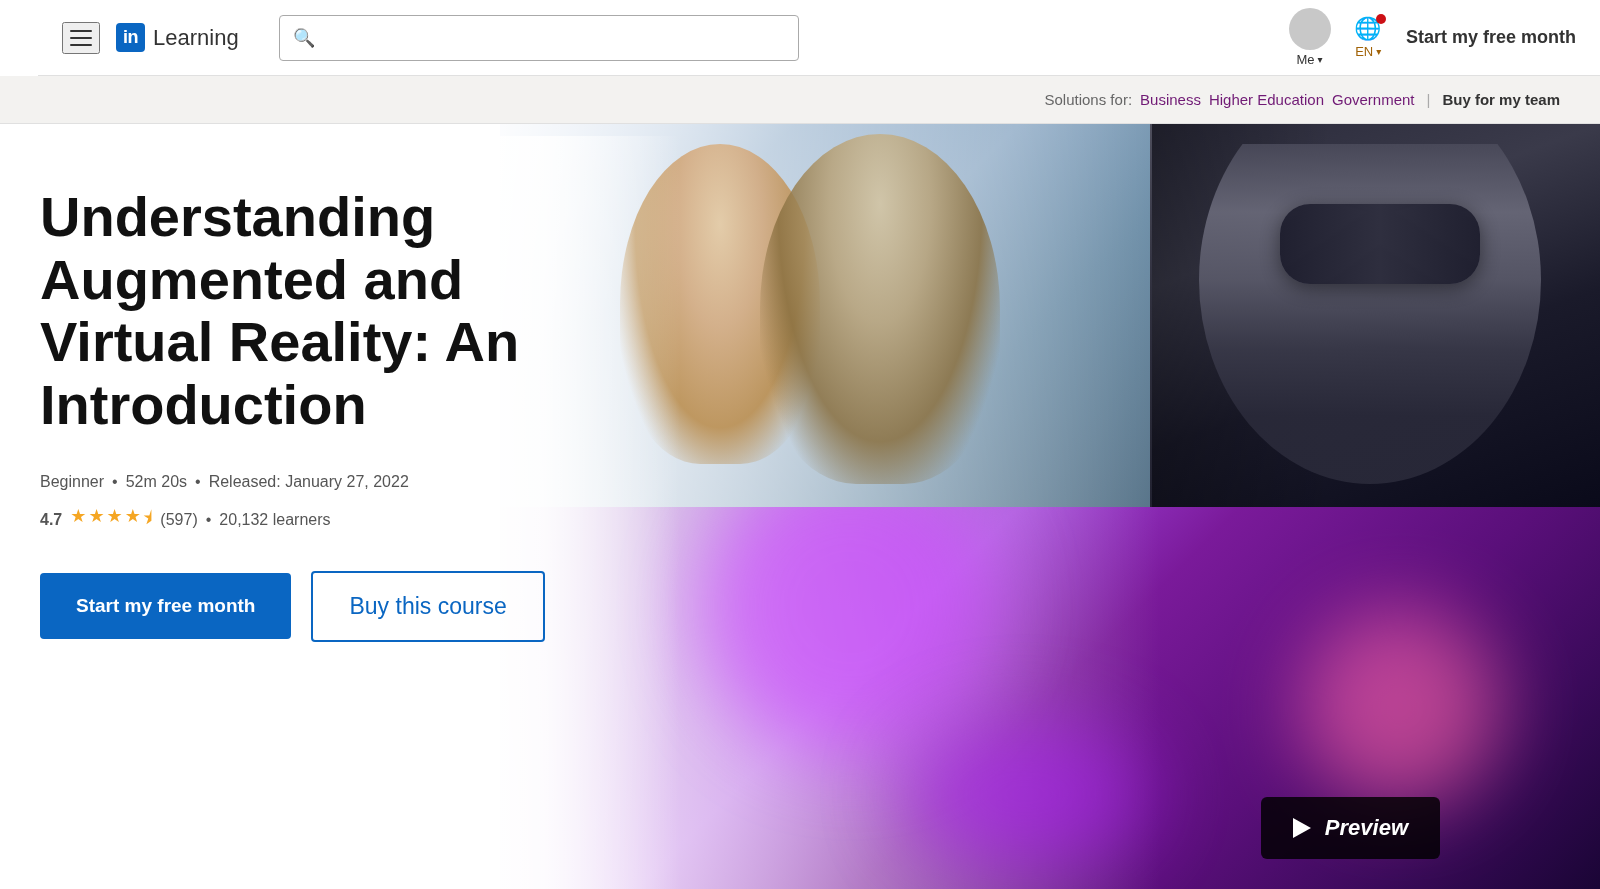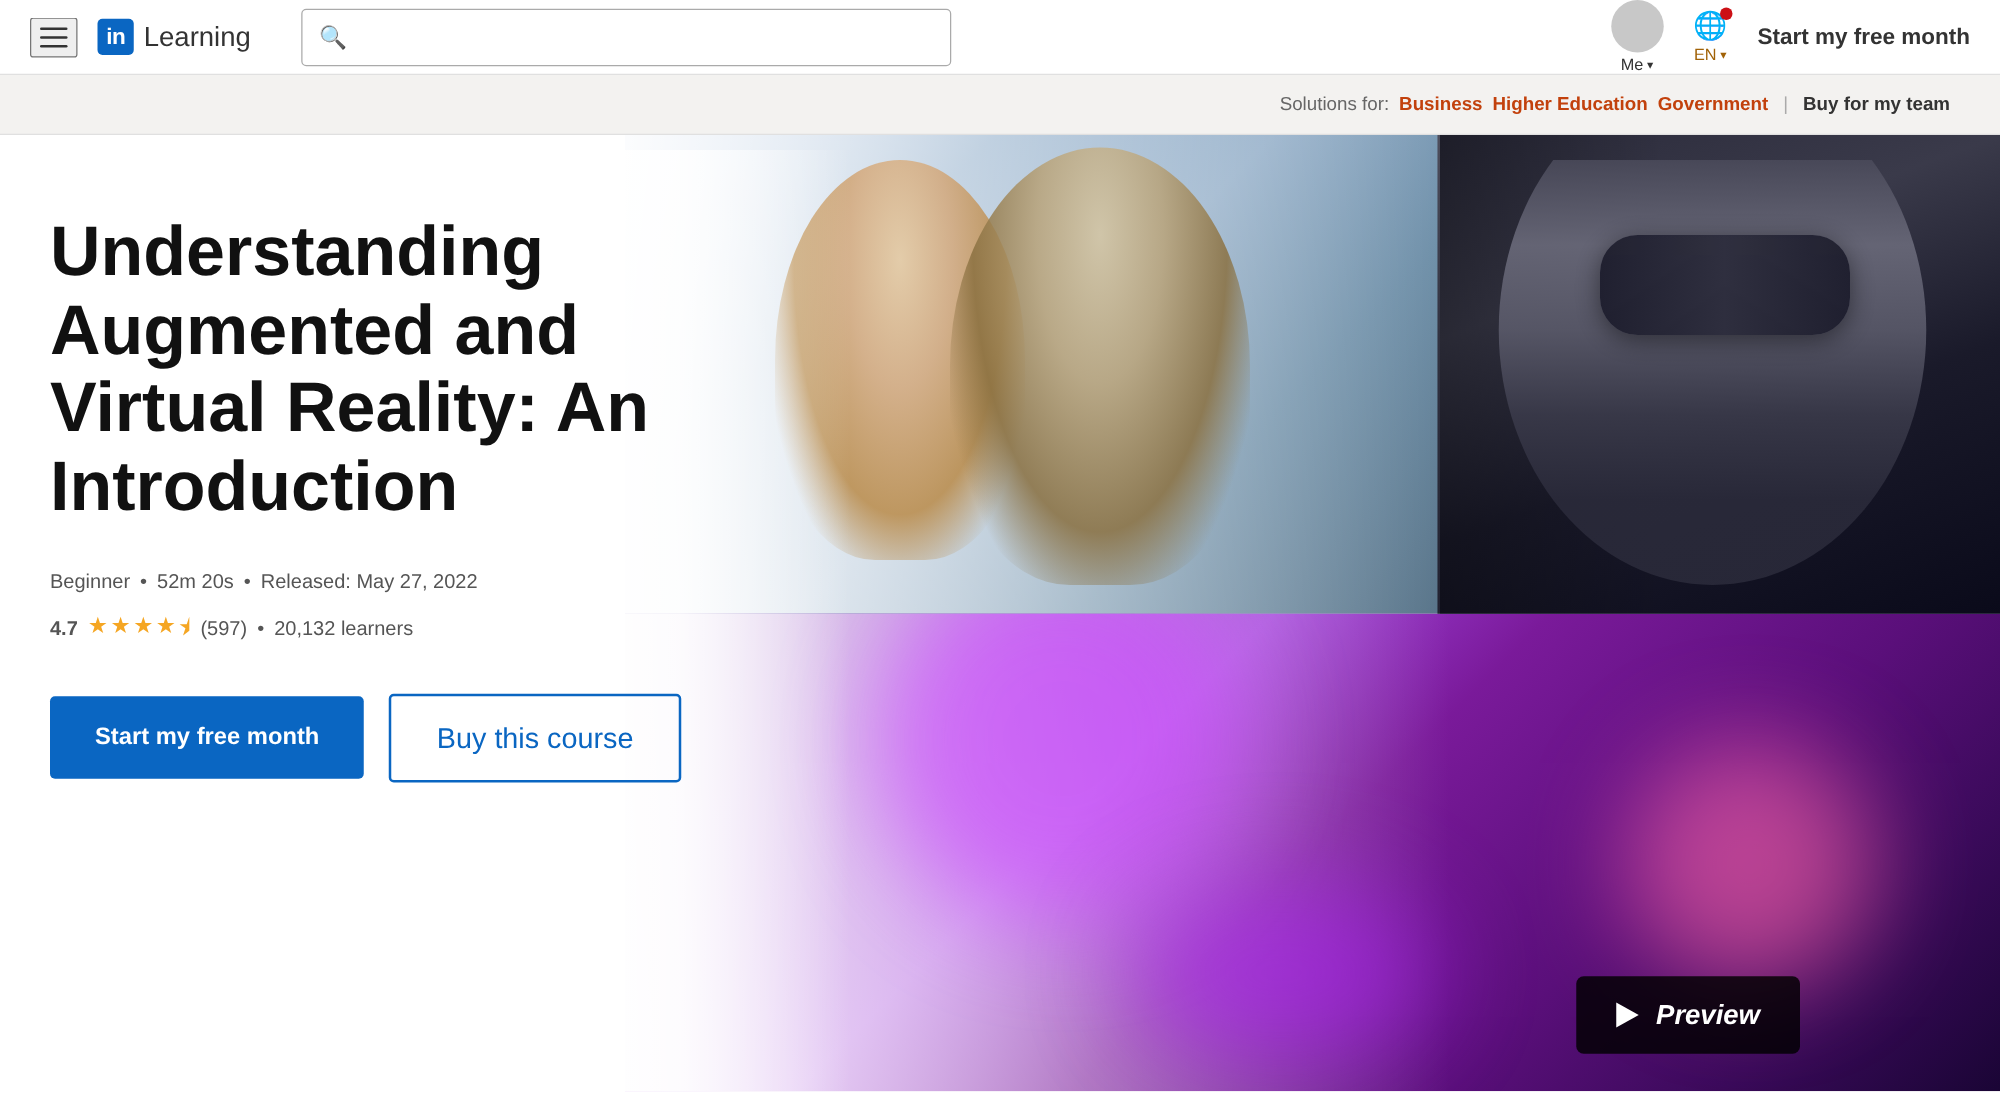--- a/index.html
+++ b/index.html
@@ -3,25 +3,26 @@
   <meta charset="utf-8">
   <style>
     * { margin: 0; padding: 0; box-sizing: border-box; }
     body { font-family: -apple-system, BlinkMacSystemFont, 'Segoe UI', Arial, sans-serif; width: 1600px; height: 889px; overflow: hidden; background: #fff; }
 
     
     .header {
       display: flex;
       align-items: center;
       padding: 0 24px;
-      height: 60px;
+      height: 76px;
       background: #fff;
       border-bottom: 1px solid #e0e0e0;
       position: relative;
       z-index: 10;
+      margin-left: 38px;
     }
     .header-left {
       display: flex;
       align-items: center;
       gap: 16px;
       flex-shrink: 0;
     }
     .hamburger {
       display: flex;
       flex-direction: column;
@@ -156,22 +157,22 @@
       justify-content: flex-end;
       padding: 0 40px;
       border-bottom: 1px solid #e0e0e0;
       gap: 8px;
       font-size: 15px;
     }
     .solutions-label {
       color: #666;
     }
     .solutions-link {
-      color: #c2410c;
-      font-weight: 700;
+      color: #701a75;
+      font-weight: 400;
       cursor: pointer;
       text-decoration: none;
     }
     .solutions-divider {
       color: #aaa;
       margin: 0 4px;
     }
     .solutions-buy {
       color: #333;
       font-weight: 600;
@@ -505,21 +506,21 @@
   </button>
 
   <div class="hero-content">
     <h1 class="course-title">Understanding Augmented and Virtual Reality: An Introduction</h1>
 
     <div class="course-meta">
       <span>Beginner</span>
       <span class="meta-dot">•</span>
       <span>52m 20s</span>
       <span class="meta-dot">•</span>
-      <span>Released: May 27, 2022</span>
+      <span>Released: January 27, 2022</span>
     </div>
 
     <div class="rating-row">
       <span class="rating-num">4.7</span>
       <div class="stars">
         <span class="star">★</span>
         <span class="star">★</span>
         <span class="star">★</span>
         <span class="star">★</span>
         <span class="star-half">⯨</span>

